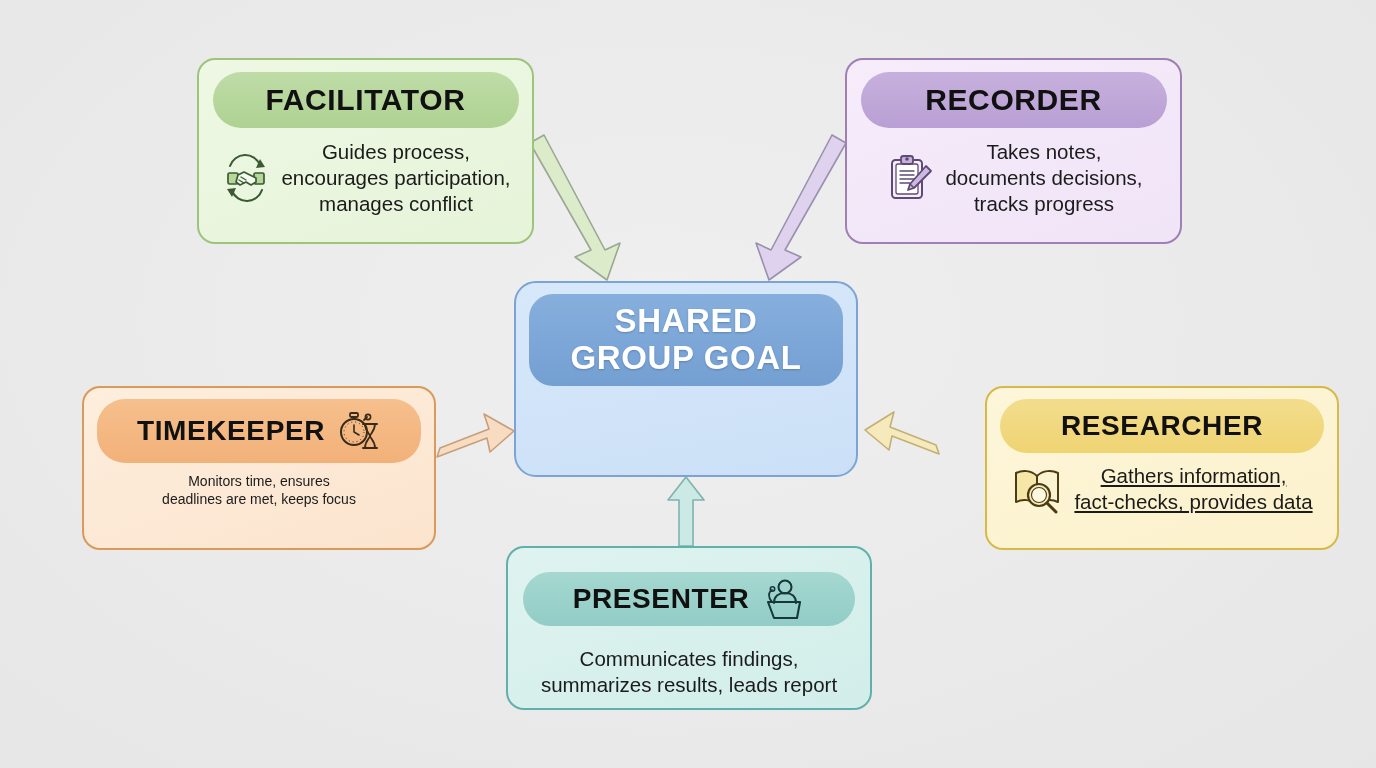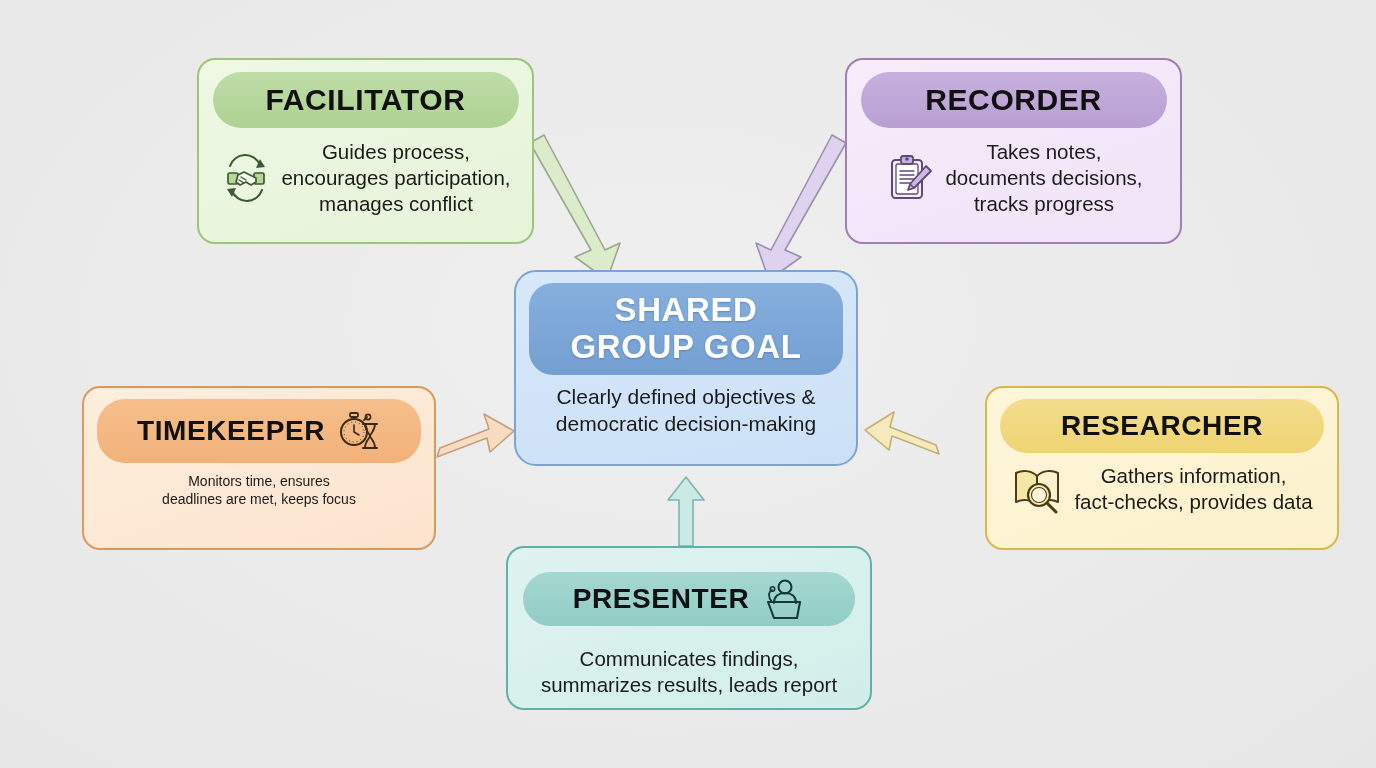--- a/index.html
+++ b/index.html
@@ -82,21 +82,21 @@
   }
   #card-recorder .pill {
     width: 306px; height: 56px; margin-top: 12px;
     background: linear-gradient(180deg, #c7b0dd 0%, #b99fd4 100%);
     font-size: 30px;
   }
   #card-recorder .desc { margin-top: 11px; font-size: 20.5px; }
 
   
   #card-hub {
-    left: 514px; top: 270px; width: 344px; height: 196px;
+    left: 514px; top: 281px; width: 344px; height: 196px;
     background: linear-gradient(170deg, #d8e8fa 0%, #cbe0f7 100%);
     border-color: #7ba4d4;
     border-radius: 22px;
   }
   #card-hub .pill {
     width: 314px; height: 92px; margin-top: 11px;
     background: linear-gradient(180deg, #86afdd 0%, #749fd2 100%);
     font-size: 33px;
     color: #ffffff;
     line-height: 1.12;
@@ -124,21 +124,21 @@
     left: 940px; top: 386px; width: 354px; height: 164px;
     background: linear-gradient(160deg, #fdf6da 0%, #fcf1cb 100%);
     border-color: #d6b949;
     margin-left: 45px;
   }
   #card-researcher .pill {
     width: 324px; height: 54px; margin-top: 11px;
     background: linear-gradient(180deg, #f3dd8d 0%, #efd472 100%);
     font-size: 28px;
   }
-  #card-researcher .desc { margin-top: 10px; font-size: 20.5px; }
+  #card-researcher .desc { margin-top: 10px; font-size: 20.5px; text-decoration: underline; }
 
   
   #card-presenter {
     left: 506px; top: 546px; width: 366px; height: 164px;
     background: linear-gradient(160deg, #dff3f0 0%, #d2eeea 100%);
     border-color: #62b0ab;
   }
   #card-presenter .pill {
     width: 332px; height: 54px; margin-top: 24px;
     background: linear-gradient(180deg, #a5d8d1 0%, #92ccc6 100%);
@@ -202,24 +202,20 @@
       <span class="txt">Takes notes,
 documents decisions,
 tracks progress</span>
     </div>
   </div>
 
   <div class="card" id="card-hub">
     <div class="pill">
       <span>SHARED
 GROUP GOAL</span>
-    </div>
-    <div class="desc">
-      <span class="txt">Clearly defined objectives &amp;
-democratic decision-making</span>
     </div>
   </div>
 
   <div class="card" id="card-timekeeper">
     <div class="pill">
       <span>TIMEKEEPER</span>
       <svg class="ico" width="46" height="46" viewBox="0 0 46 46">
         <circle cx="19" cy="24" r="13" fill="none" stroke="#3a2a18" stroke-width="2"></circle>
         <circle cx="19" cy="24" r="10" fill="none" stroke="#3a2a18" stroke-width="1" stroke-dasharray="1 3"></circle>
         <rect x="15" y="5" width="8" height="4" rx="1.2" fill="none" stroke="#3a2a18" stroke-width="1.8"></rect>

